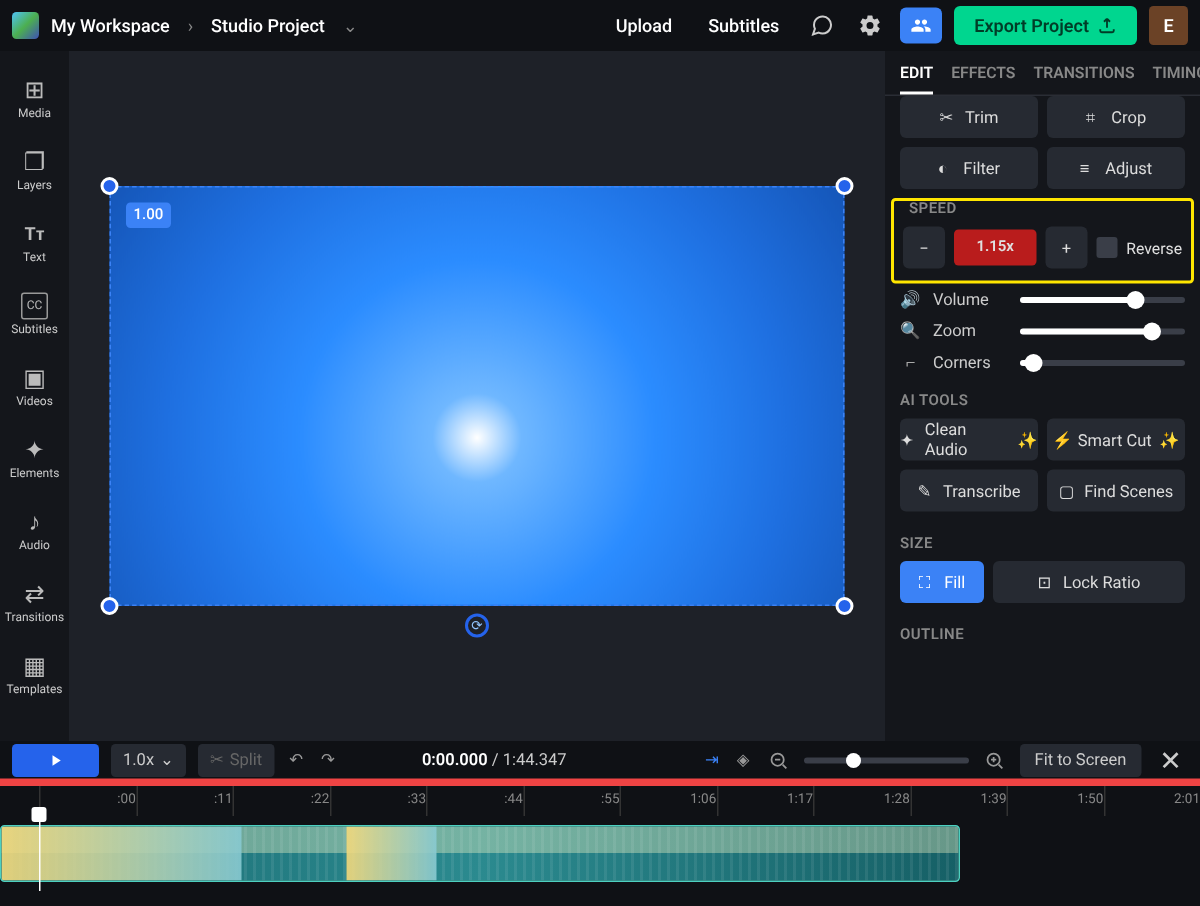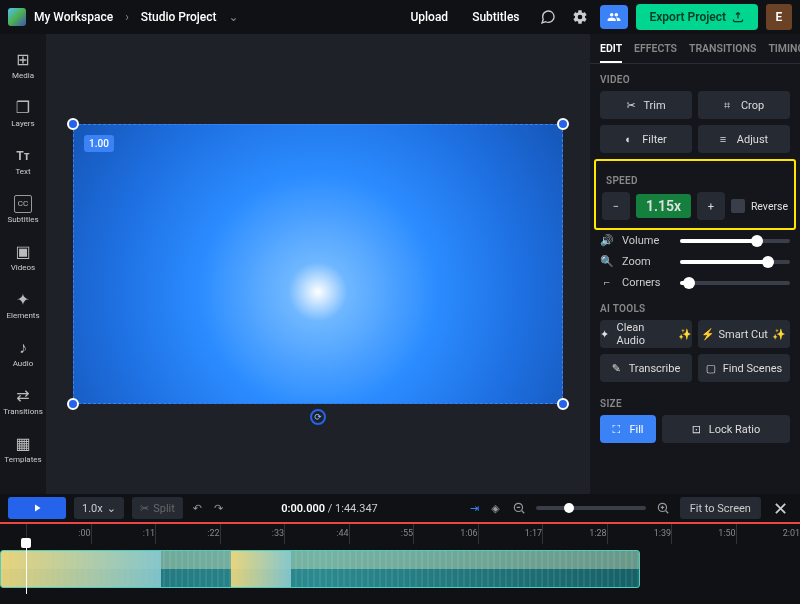--- a/index.html
+++ b/index.html
@@ -36,36 +36,36 @@
 
 .panel { position:absolute; right:0; top:34px; width:210px; height:calc(100% - 34px - 110px); background:#14161b; font-size:11px; overflow:hidden; }
 .tabs { display:flex; gap:12px; padding:8px 10px 0; border-bottom:1px solid #2a2d35; font-size:10.5px; font-weight:600; color:#888; }
 .tab { cursor:pointer; padding-bottom:6px; }
 .tab.active { color:#fff; border-bottom:2px solid #fff; }
 .section-label { color:#888; font-size:10px; font-weight:600; padding:10px 10px 6px; letter-spacing:0.3px;}
 .btn-row { display:flex; gap:6px; padding:0 10px 6px; }
 .pbtn { flex:1; height:28px; background:#262a32; border-radius:4px; display:flex; align-items:center; justify-content:center; gap:5px; cursor:pointer; color:#ddd; font-size:11px;}
 .pbtn.small { flex:0 0 auto; width:28px; padding:0; }
 .pbtn .ic { width:12px; height:12px; }
-.speed-box { border:2px solid #ffe600; border-radius:3px; margin:0 4px; padding:14px 6px 8px; }
+.speed-box { border:2px solid #ffe600; border-radius:3px; margin:0 4px; padding:0 6px 8px; }
 .speed-row { display:flex; align-items:center; gap:6px; }
-.speed-val { flex:1; text-align:center; background:#15803d; height:24px; line-height:24px; border-radius:3px; font-size:14px; font-weight:600;}
+.speed-val { flex:1; text-align:center; background:#b91c1c; height:24px; line-height:24px; border-radius:3px; font-size:10px; font-weight:600;}
 .chk { width:14px; height:14px; background:#3a3e48; border-radius:2px; }
 .slider-row { display:flex; align-items:center; gap:8px; padding:4px 10px; }
 .slider-row .lab { flex:0 0 auto; width:50px; font-size:11px; color:#ccc;}
 .slider-row .ic { width:14px; text-align:center; color:#aaa; }
 .slider { flex:1; height:4px; background:#3a3e48; border-radius:2px; position:relative; }
 .slider .fill { position:absolute; left:0; top:0; bottom:0; background:#fff; border-radius:2px; }
 .slider .knob { position:absolute; top:50%; transform:translate(-50%,-50%); width:12px; height:12px; background:#fff; border-radius:50%; }
 .size-row { display:flex; gap:6px; padding:0 10px 6px; }
 .pbtn.primary { background:#3b82f6; color:#fff; }
 
 
 .tl { position:absolute; left:0; right:0; bottom:0; height:110px; background:#0f1115; }
-.tl-toolbar { height:30px; display:flex; align-items:center; padding:0 8px; gap:8px; font-size:11px; border-bottom:2px solid #ef4444; }
+.tl-toolbar { height:30px; display:flex; align-items:center; padding:0 8px; gap:8px; font-size:11px; border-bottom:5px solid #ef4444; }
 .play-btn { width:58px; height:22px; background:#2563eb; border-radius:3px; display:flex; align-items:center; justify-content:center; cursor:pointer;}
 .tl-speed { height:22px; background:#262a32; padding:0 8px; border-radius:3px; display:flex; align-items:center; gap:4px; cursor:pointer; color:#ccc;}
 .tl-split { height:22px; background:#262a32; padding:0 8px; border-radius:3px; color:#666; display:flex;align-items:center;gap:4px;}
 .tl-icon { color:#999; cursor:pointer; padding:0 2px; }
 .tl-time { color:#ccc; font-size:11px; }
 .tl-time .cur { color:#fff; font-weight:600; }
 .tl-spacer { flex:1; }
 .tl-zoom-slider { width:110px; height:4px; background:#3a3e48; border-radius:2px; position:relative; }
 .tl-zoom-slider .knob { position:absolute; left:30%; top:50%; transform:translate(-50%,-50%); width:10px;height:10px;background:#fff;border-radius:50%;}
 .fit-btn { height:22px; background:#262a32; padding:0 10px; border-radius:3px; cursor:pointer; display:flex;align-items:center; color:#ccc;}
@@ -172,21 +172,20 @@
 </div>
 
 <div class="panel">
   <div class="tabs">
     <div class="tab active">EDIT</div>
     <div class="tab">EFFECTS</div>
     <div class="tab">TRANSITIONS</div>
     <div class="tab">TIMING</div>
   </div>
 
-  <div class="section-label">VIDEO</div>
   <div class="btn-row">
     <div class="pbtn">
         <span class="ic">✂</span>
         <span>Trim</span>
       </div>
     <div class="pbtn">
         <span class="ic">⌗</span>
         <span>Crop</span>
       </div>
   </div>
@@ -270,20 +269,21 @@
     <div class="pbtn primary" style="flex:0 0 56px;">
         <span class="ic">⛶</span>
         <span>Fill</span>
       </div>
     <div class="pbtn">
         <span class="ic">⊡</span>
         <span>Lock Ratio</span>
       </div>
   </div>
 
+  <div class="section-label">OUTLINE</div>
 </div>
 
 <div class="tl">
   <div class="tl-toolbar">
     <div class="play-btn">
         <svg width="12" height="12" viewBox="0 0 24 24" fill="#fff">
           <path d="M8 5v14l11-7z"></path>
         </svg>
       </div>
     <div class="tl-speed">

